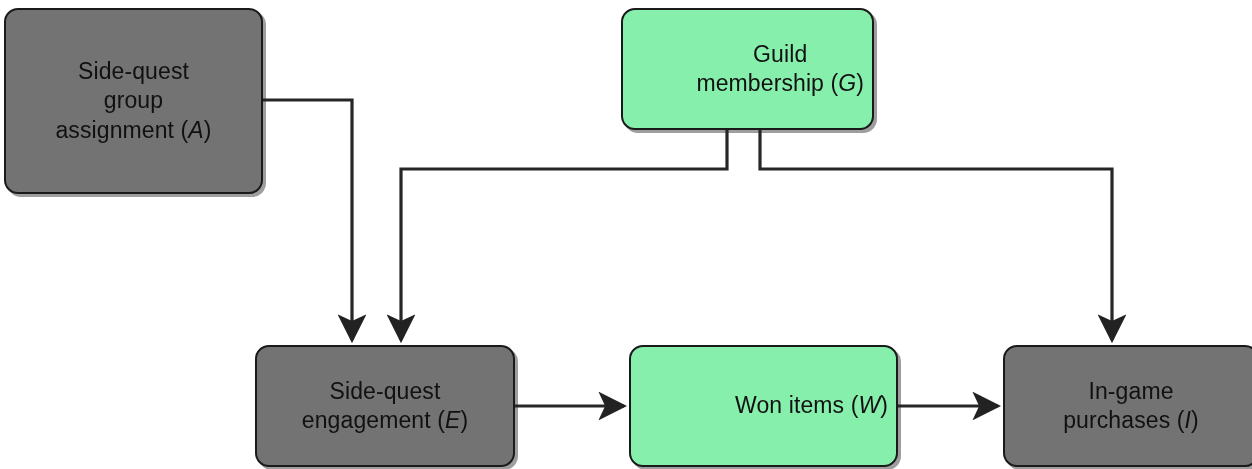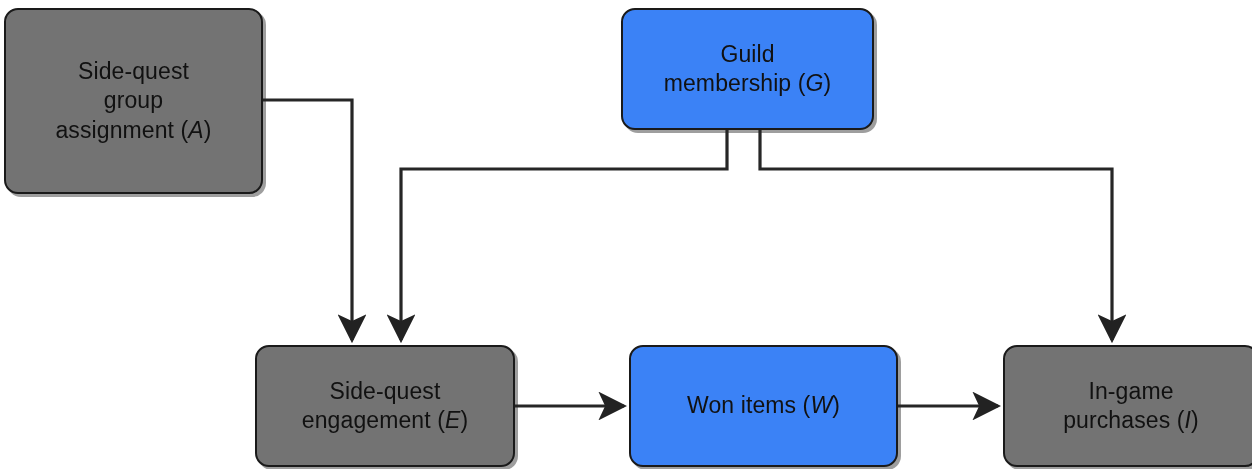--- a/index.html
+++ b/index.html
@@ -44,21 +44,21 @@
   }
   .node .node-label {
     display: block;
     padding: 0 8px;
     white-space: pre-line;
   }
   .node .node-label em {
     font-style: italic;
   }
   .fill-cyan { background: #737373; }
-  .fill-blue { background: #3b82f6; }
+  .fill-blue { background: #86efac; justify-content: flex-end; }
 
   
   #node-A { left: 4px;    top: 8px;   width: 259px; height: 186px; }
   #node-G { left: 621px;  top: 8px;   width: 253px; height: 122px; }
   #node-E { left: 255px;  top: 345px; width: 260px; height: 122px; }
   #node-W { left: 629px;  top: 345px; width: 269px; height: 122px; }
   #node-I { left: 1003px; top: 345px; width: 256px; height: 122px; }
 </style>
 </head>
 <body>

